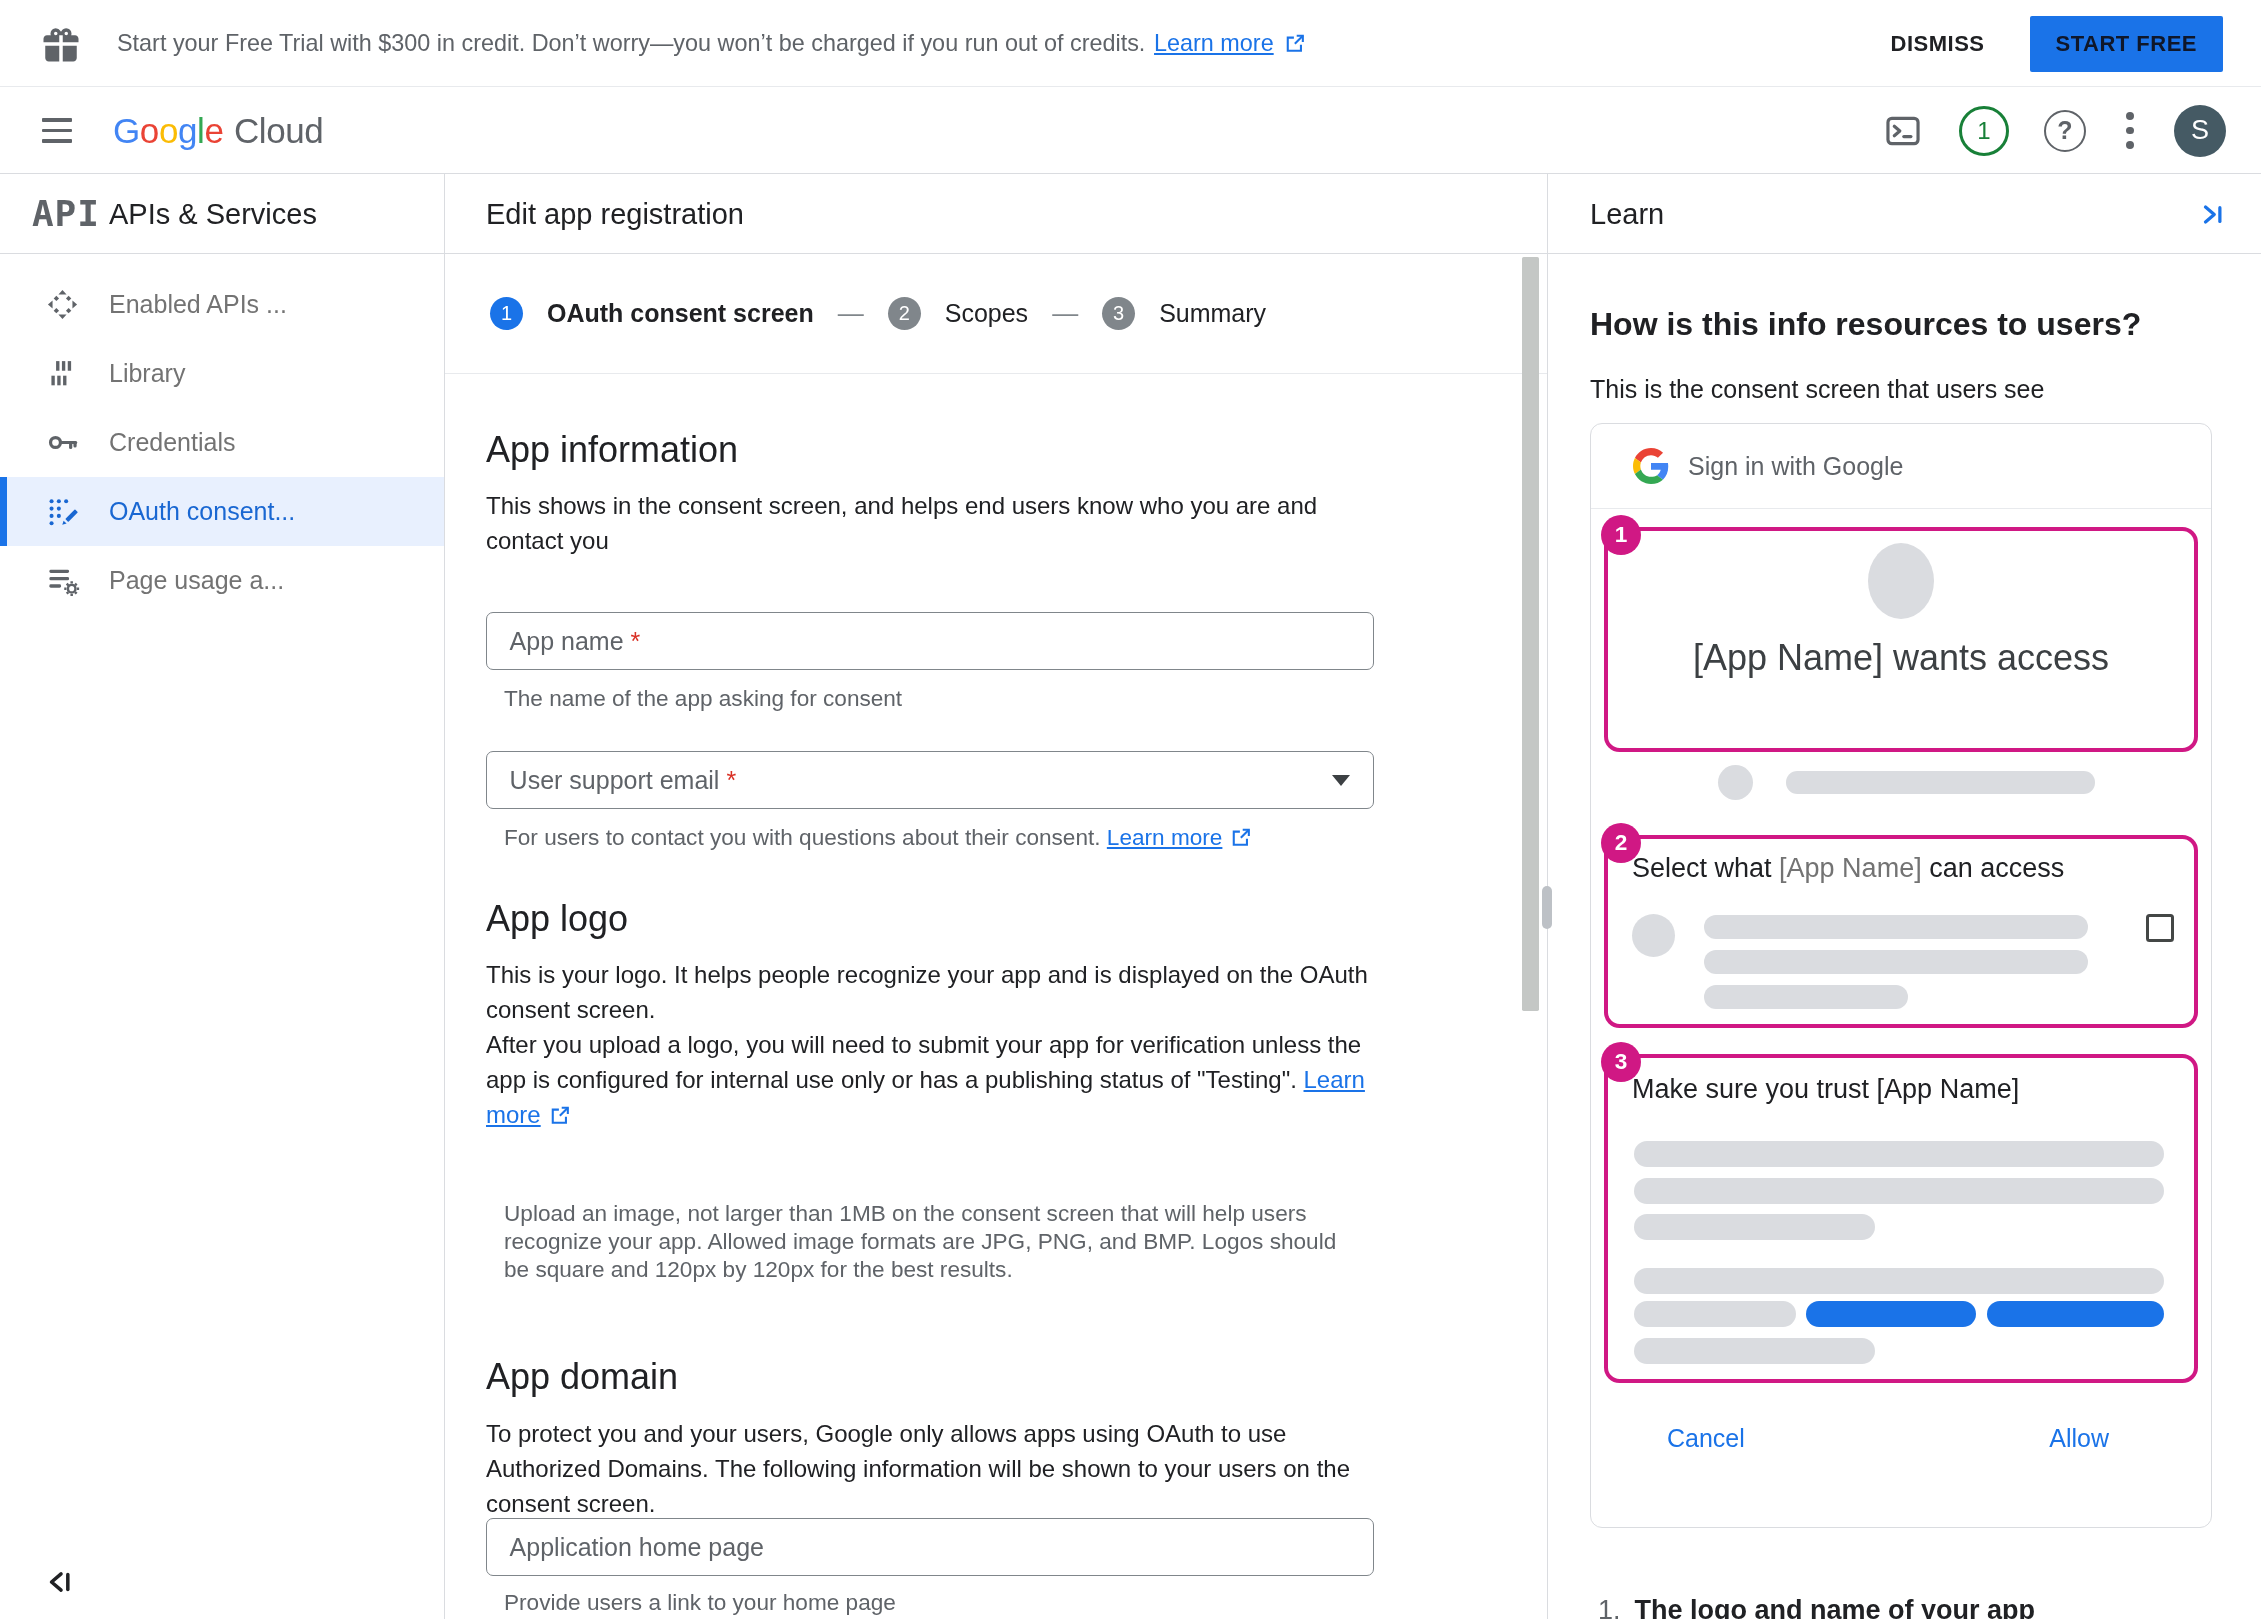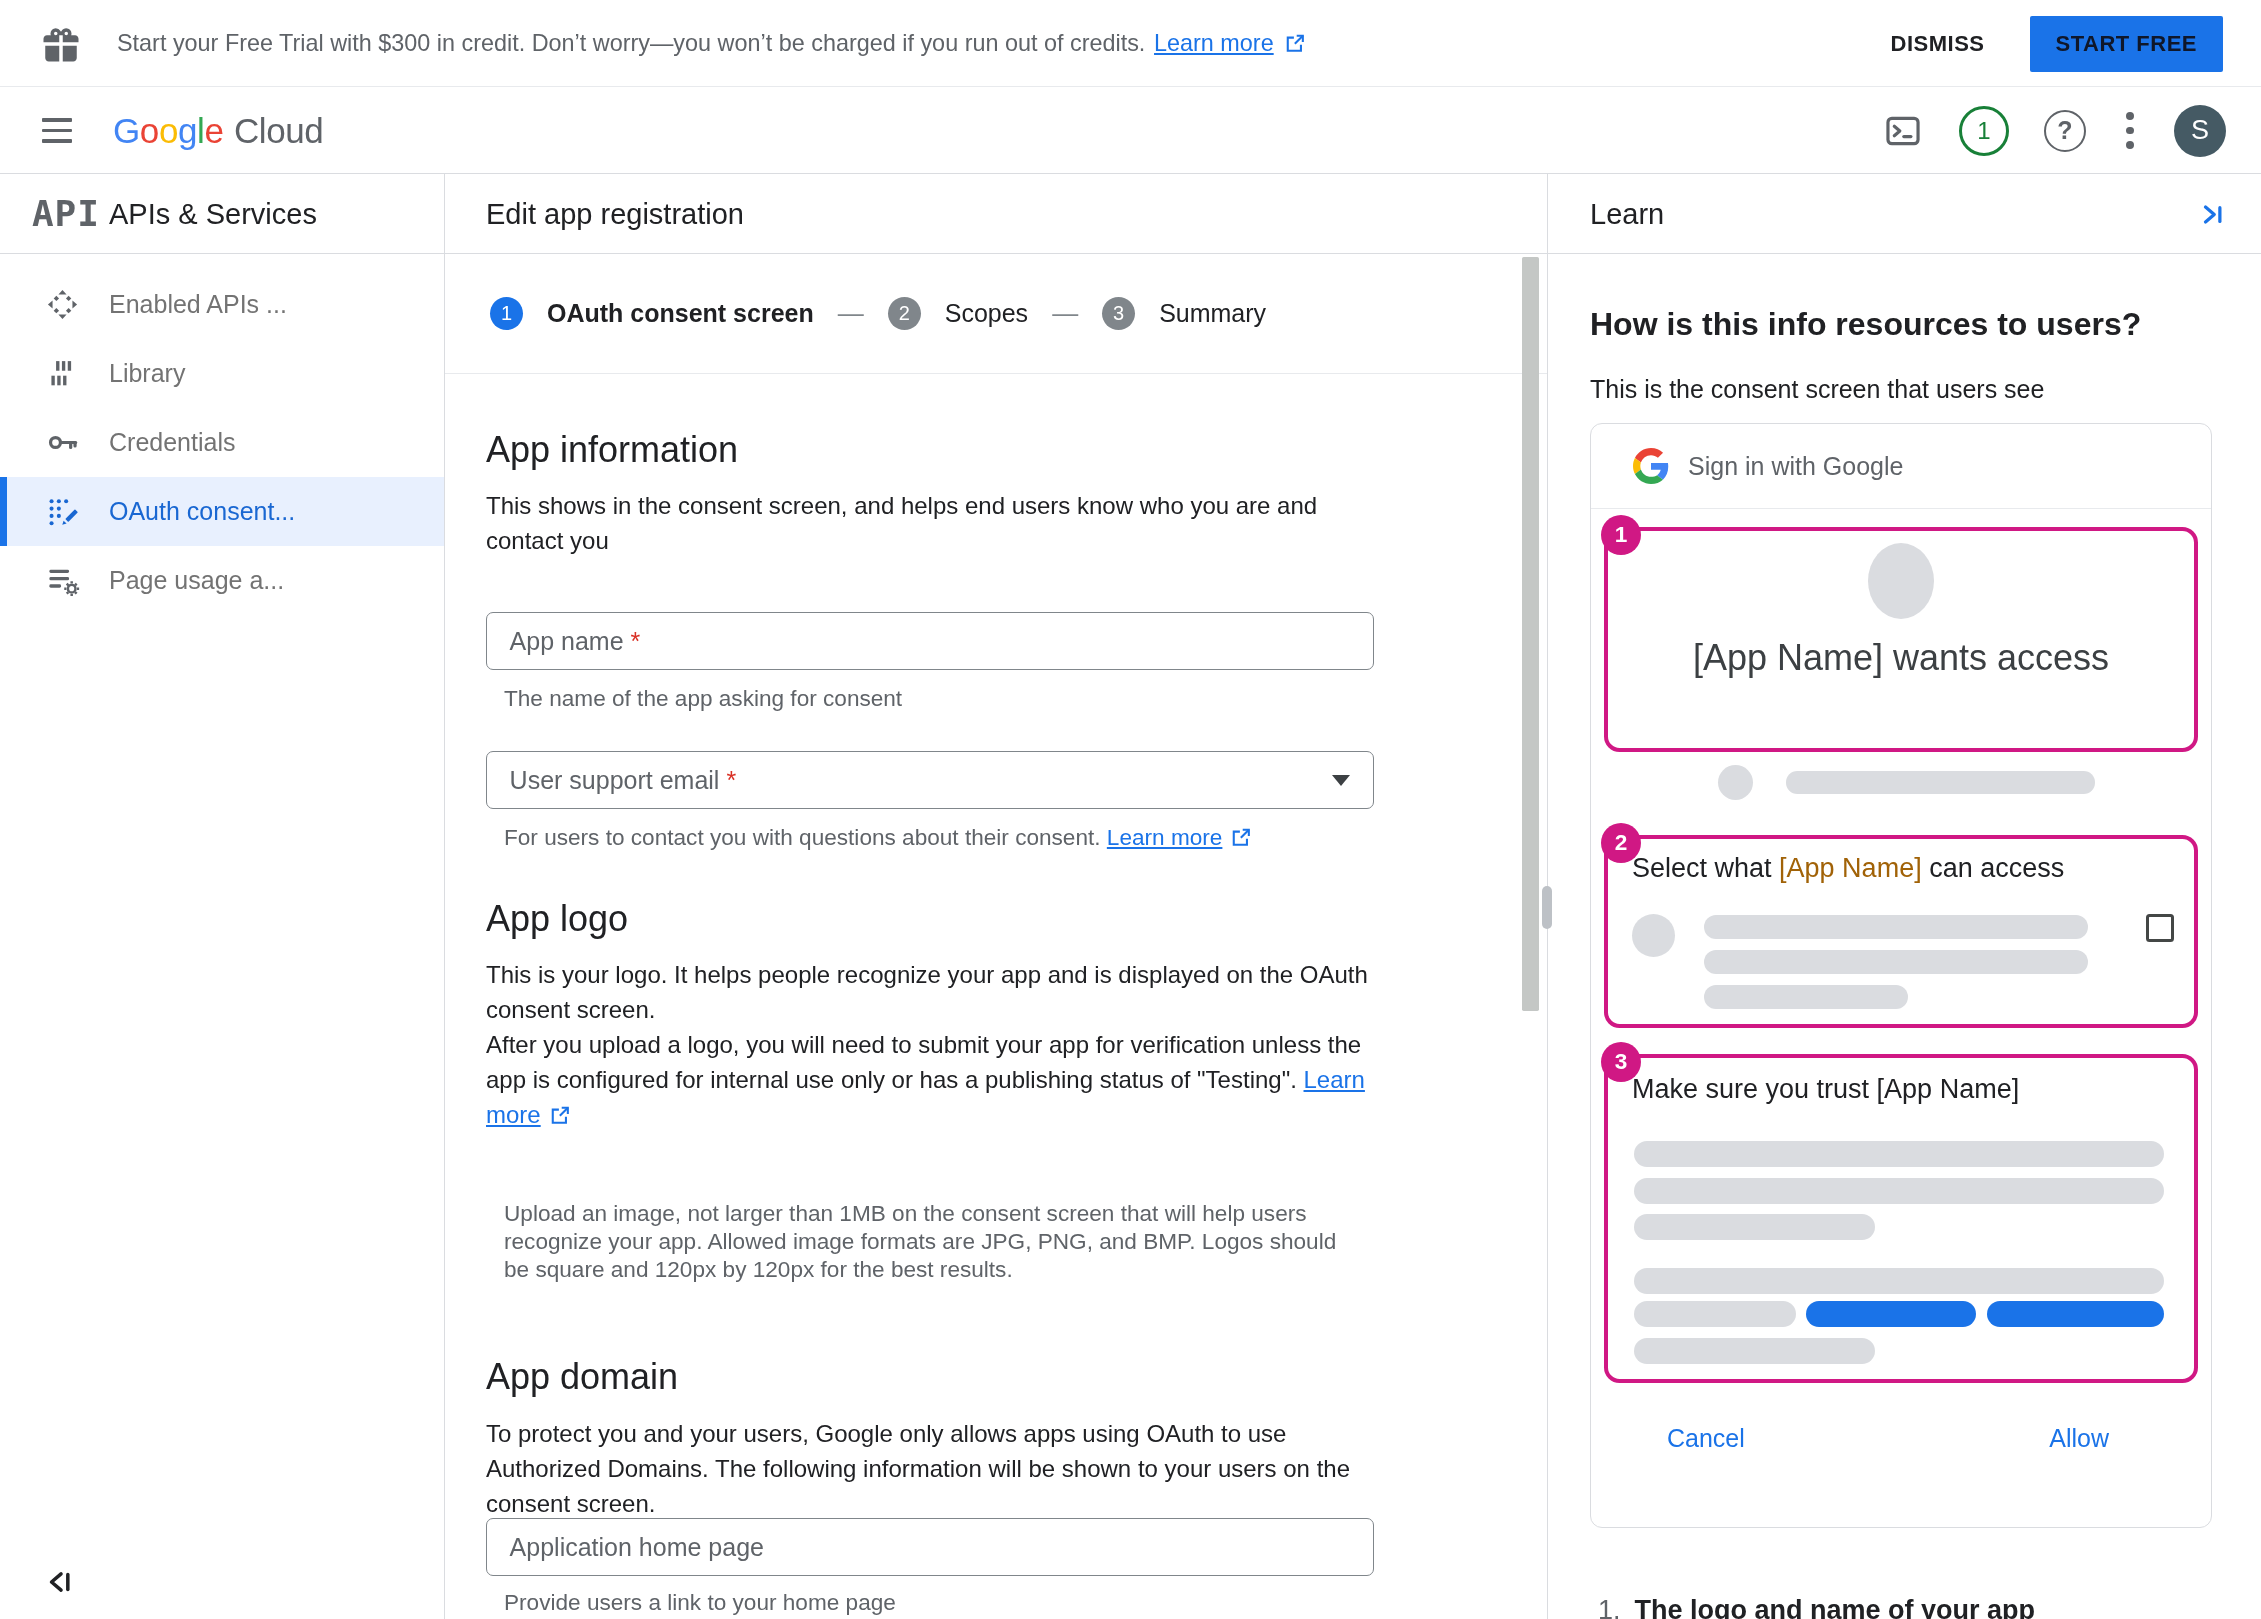--- a/index.html
+++ b/index.html
@@ -111,21 +111,21 @@
   .hl-badge { position:absolute; left:-7px; top:-15.6px; width:40px; height:40px; background:#d01884;
               border-radius:50%; color:#fff; font-size:22.6px; font-weight:700; display:flex;
               align-items:center; justify-content:center; }
   .box1 { top:103px; height:225px; }
   .box1 .avatar-ellipse { width:66px; height:76px; background:#dadce0; border-radius:50%; margin:12px auto 0; }
   .box1 .wants { margin-top:12px; text-align:center; font-size:36px; color:#3c4043; line-height:54px; }
   .mini-row-circle { position:absolute; left:127px; top:341px; width:35px; height:35px; background:#dadce0; border-radius:50%; }
   .mini-row-bar { position:absolute; left:195px; top:347px; width:309px; height:22.6px; background:#dadce0; border-radius:11.3px; }
   .box2 { top:411px; height:193px; }
   .box2-title { position:absolute; left:24px; top:14px; font-size:27px; font-weight:500; color:#202124; }
-  .box2-title .app-blue { color:#a16207; }
+  .box2-title .app-blue { color:#737373; }
   .box2-circle { position:absolute; left:24px; top:75px; width:43px; height:43px; background:#dadce0; border-radius:50%; }
   .gbar { position:absolute; background:#dadce0; border-radius:13px; height:24px; }
   .box2 .b1 { left:96px; top:76px;  width:384px; }
   .box2 .b2 { left:96px; top:111px; width:384px; }
   .box2 .b3 { left:96px; top:146px; width:204px; }
   .box2-checkbox { position:absolute; left:538px; top:75px; width:28px; height:28px; border:3.5px solid #444746; border-radius:3.5px; }
   .box3 { top:630px; height:329px; }
   .box3-title { position:absolute; left:24px; top:15.6px; font-size:27px; font-weight:500; color:#202124; }
   .box3 .gbar { height:26px; }
   .box3 .b1 { left:26px; top:83px;  width:530px; }

